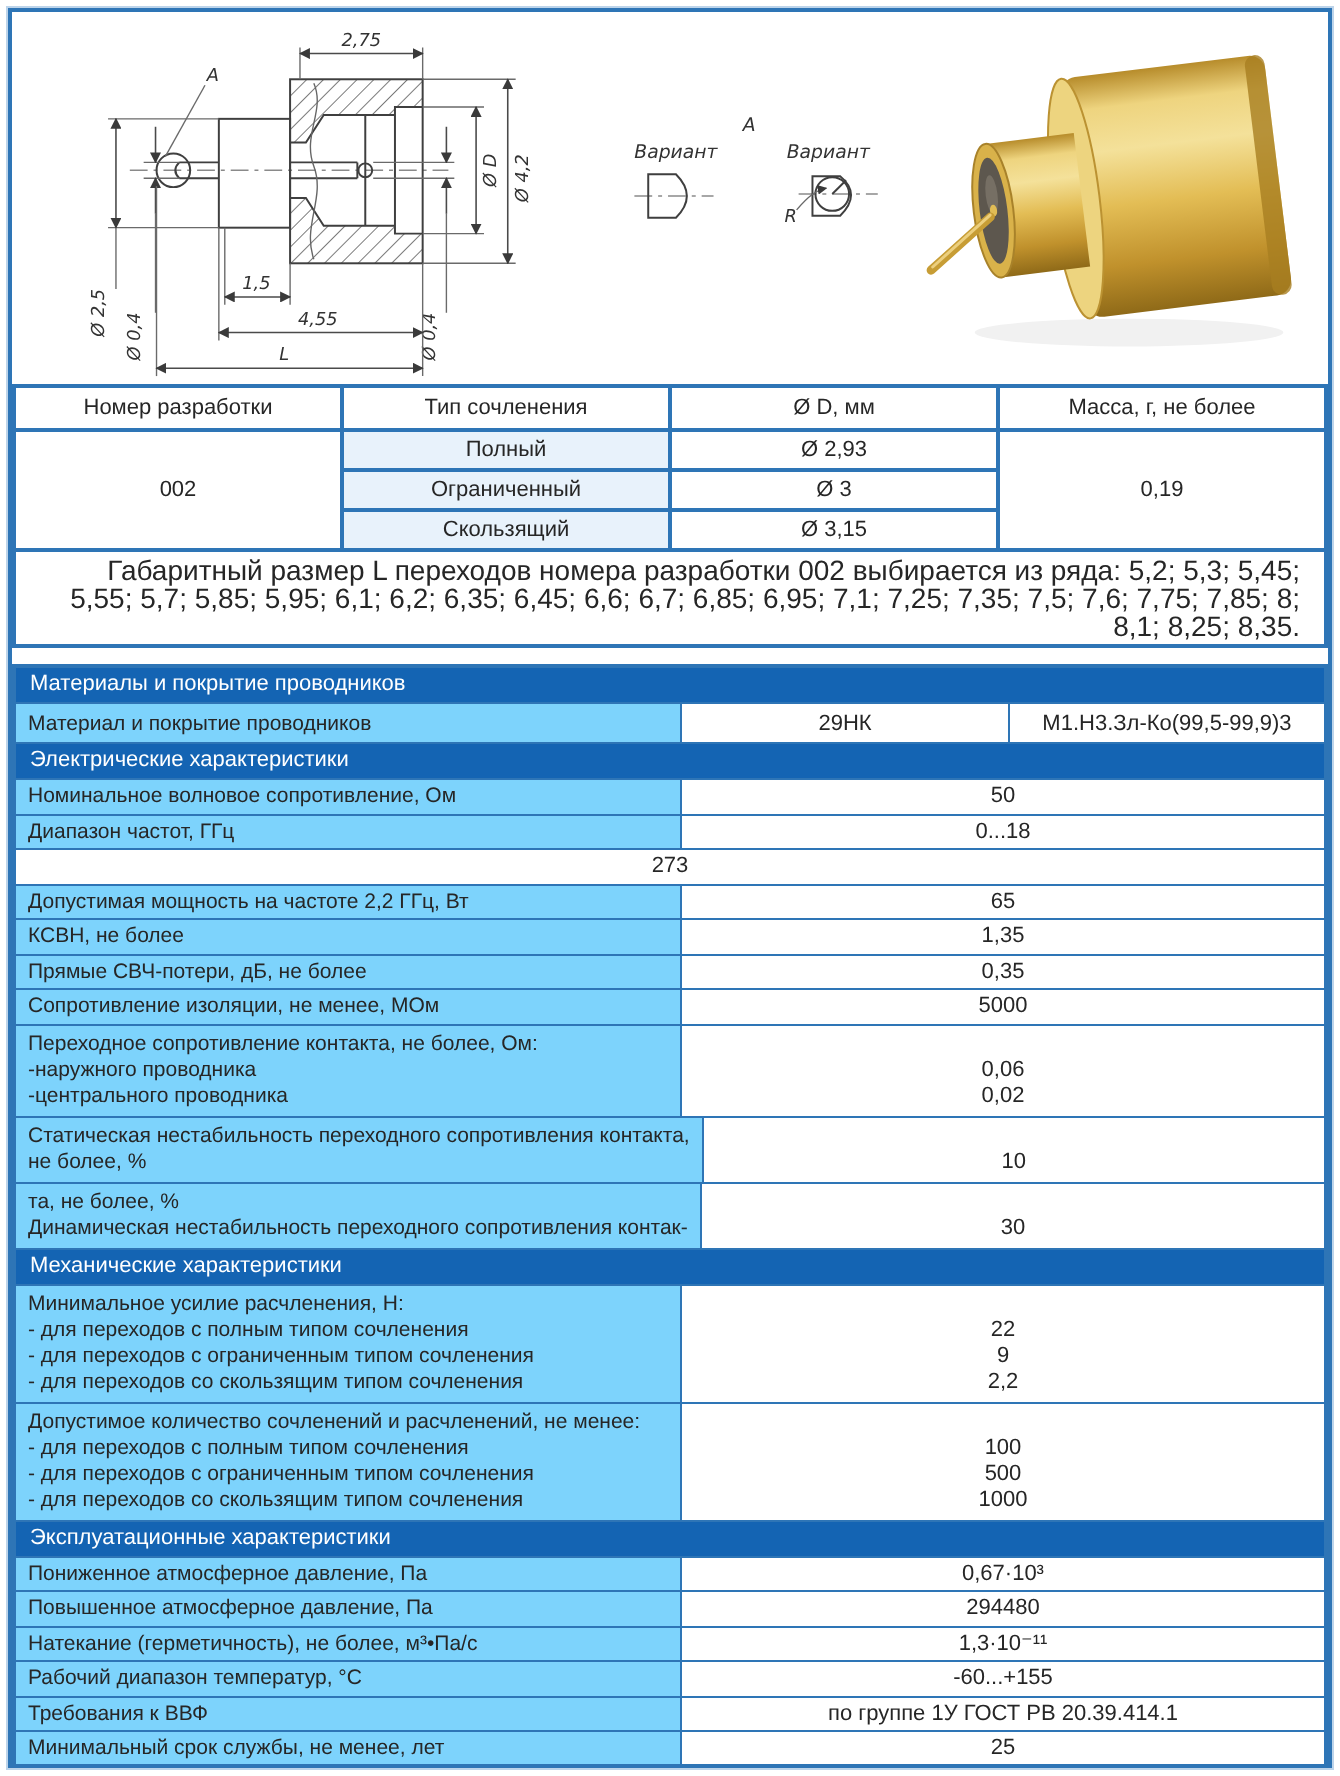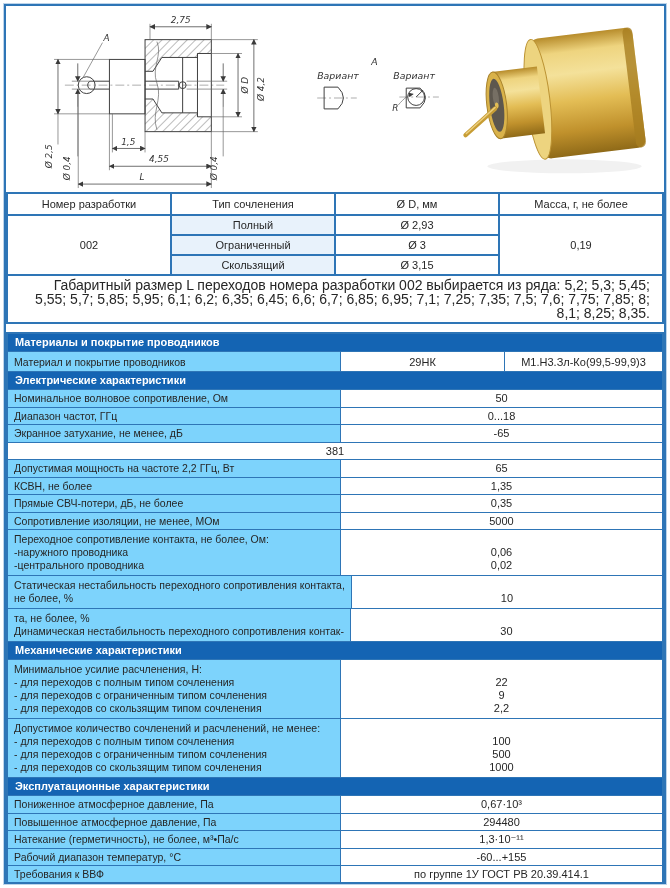--- a/index.html
+++ b/index.html
@@ -25,21 +25,21 @@
   
   .t1{width:100%;border-collapse:collapse;table-layout:fixed;font-size:11px;}
   .t1 th,.t1 td{border:2px solid #2e75b6;text-align:center;font-weight:400;padding:0;}
   .t1 th{height:20px;background:#fff;}
   .t1 td{height:18px;background:#fff;}
   .t1 td.lt{background:#e8f2fb;}
   .t1 td.note{height:34px;font-size:14px;padding:2px 12px;line-height:14px;text-align:right;}
   
   .spec{margin-top:8px;border:2px solid #2e75b6;font-size:10.5px;}
   .sec-h{
-    background:#1464b3;color:#fff;font-weight:700;font-size:11px;
+    background:#1464b3;color:#fff;font-weight:400;font-size:11px;
     height:15px;line-height:15px;padding:1px 7px;border-bottom:1.5px solid #2e75b6;
   }
   .row{display:flex;border-bottom:1.5px solid #2e75b6;align-items:stretch;background:#fff;}
   .row:last-child{border-bottom:none;}
   .lbl{
     flex:0 0 320px;background:#7dd3fc;border-right:1.5px solid #2e75b6;
     padding:0 6px;display:flex;flex-direction:column;justify-content:center;
     white-space:nowrap;overflow:visible;
   }
   .val{flex:1;display:flex;flex-direction:column;justify-content:center;align-items:center;text-align:center;font-size:11px;}
@@ -203,25 +203,21 @@
     <div class="sec-h">Электрические характеристики</div>
     <div class="row s">
       <div class="lbl">Номинальное волновое сопротивление, Ом</div>
       <div class="val">50</div>
     </div>
     <div class="row s">
       <div class="lbl">Диапазон частот, ГГц</div>
       <div class="val">0...18</div>
     </div>
     <div class="row s">
-      <div class="lbl">Экранное затухание, не менее, дБ</div>
-      <div class="val">-65</div>
-    </div>
-    <div class="row s">
-      <div class="val">381</div>
+      <div class="val">273</div>
     </div>
     <div class="row s">
       <div class="lbl">Допустимая мощность на частоте 2,2 ГГц, Вт</div>
       <div class="val">65</div>
     </div>
     <div class="row s">
       <div class="lbl">КСВН, не более</div>
       <div class="val">1,35</div>
     </div>
     <div class="row s">

